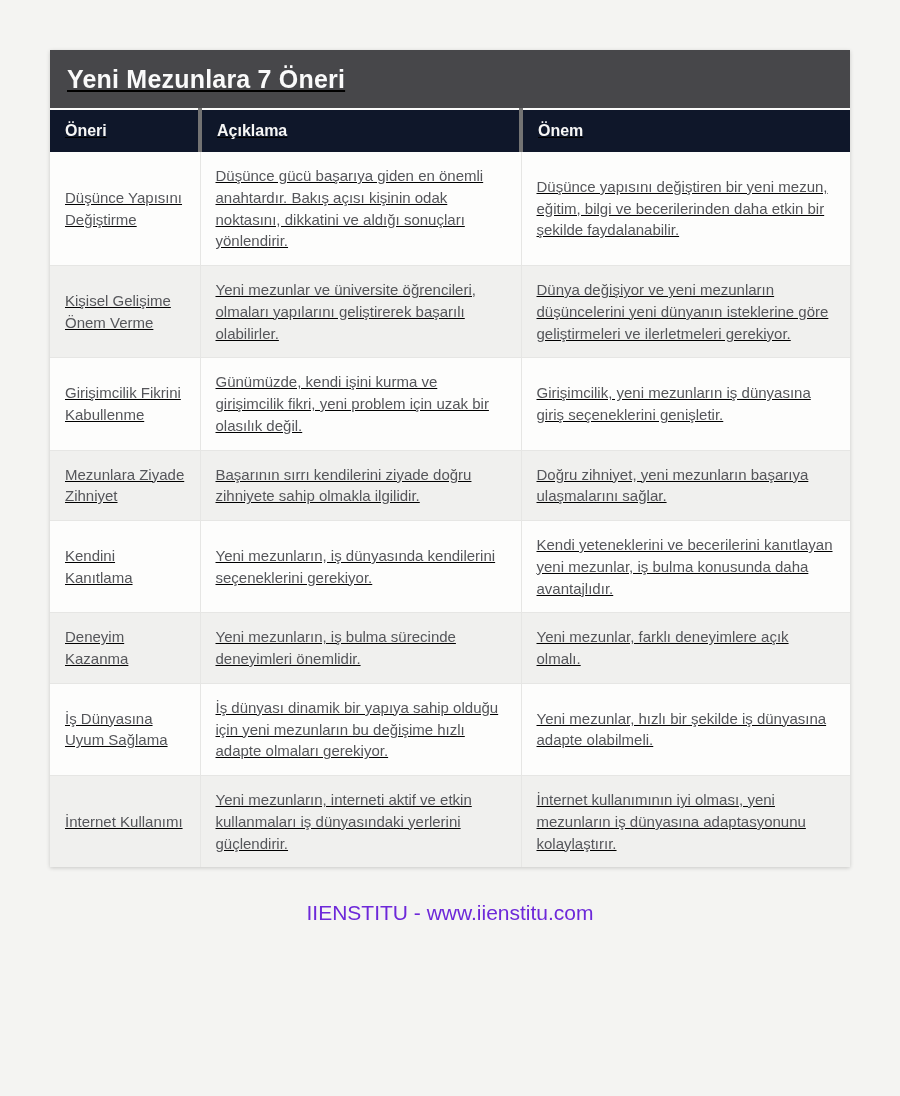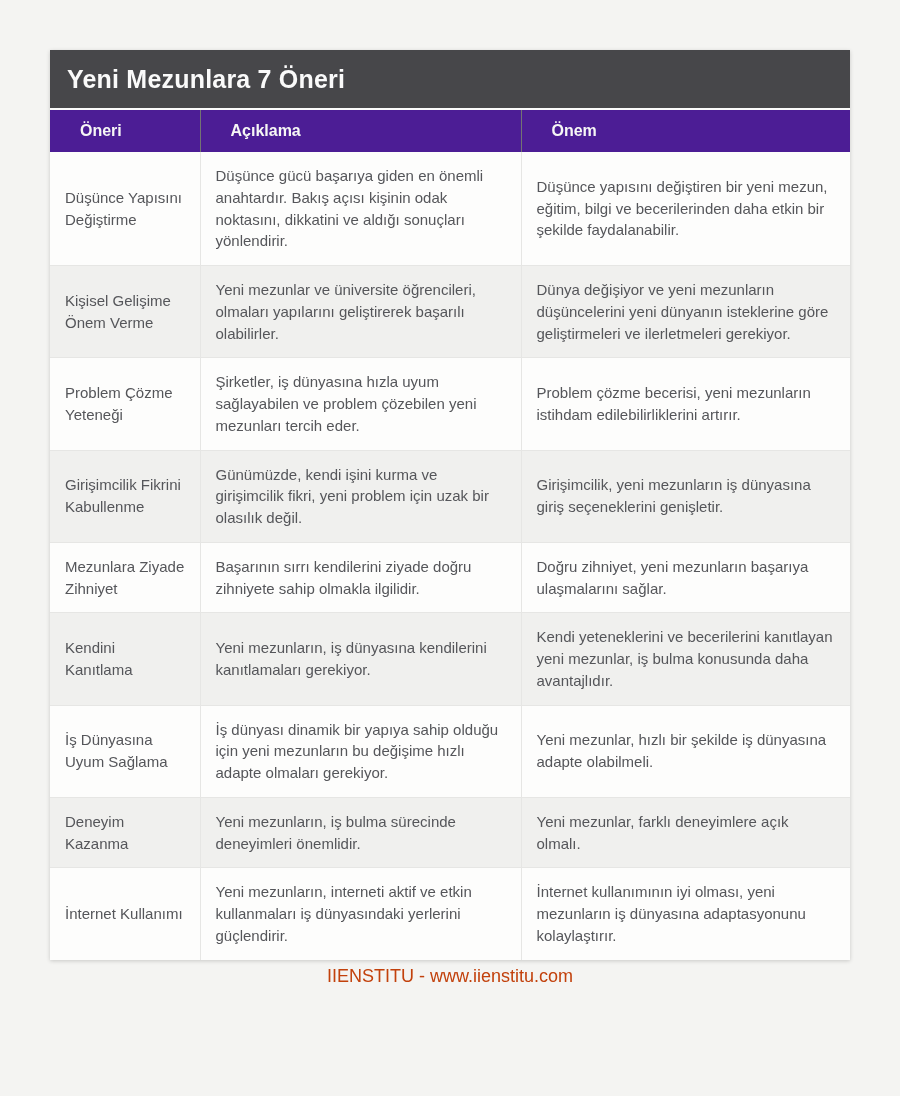--- a/index.html
+++ b/index.html
@@ -10,68 +10,69 @@
     height: 1096px;
     background: #f4f4f2;
     font-family: "Liberation Sans", sans-serif;
     overflow: hidden;
   }
   .card {
     width: 800px;
     margin: 50px auto 0 auto;
     box-shadow: 0 1px 4px rgba(0,0,0,0.18);
     background: #fdfdfc;
+    text-decoration: underline;
   }
   .title-bar {
     background: #47474a;
     color: #fafafa;
     font-size: 25px;
     font-weight: bold;
     padding: 15px 17px 14px 17px;
     letter-spacing: 0.2px;
   }
   table {
     width: 100%;
     border-collapse: collapse;
     table-layout: fixed;
   }
   col.c-oneri   { width: 150px; }
   col.c-aciklama{ width: 321px; }
   col.c-sonuc   { width: 329px; }
   thead th {
-    background: #4c1d95;
+    background: #0f172a;
     color: #f6f6f5;
     font-size: 16px;
     font-weight: bold;
     text-align: left;
-    padding: 12px 30px;
+    padding: 12px 15px;
     border-top: 2px solid #fbfbfa;
   }
   thead th + th {
-    border-left: 1px solid #737373;
+    border-left: 4px solid #737373;
   }
   tbody td {
     font-size: 15px;
     line-height: 1.45;
     color: #55565a;
     padding: 13px 15px;
     vertical-align: middle;
     border-top: 1px solid #e6e6e4;
     background: #fdfdfc;
   }
   tbody td + td {
     border-left: 1px solid #e6e6e4;
   }
   tbody tr:first-child td { border-top: none; }
   tbody tr:nth-child(even) td { background: #f0f0ee; }
   .footer {
     text-align: center;
-    color: #c2410c;
-    font-size: 18px;
-    margin-top: 6px;
+    color: #6d28d9;
+    font-size: 21px;
+    margin-top: 34px;
   }
 </style>
 </head>
 <body>
 
 <div class="card">
   <div class="title-bar">Yeni Mezunlara 7 Öneri</div>
   <table>
     <colgroup>
       <col class="c-oneri">
@@ -91,55 +92,50 @@
     <td>Düşünce gücü başarıya giden en önemli anahtardır. Bakış açısı kişinin odak noktasını, dikkatini ve aldığı sonuçları yönlendirir.</td>
     <td>Düşünce yapısını değiştiren bir yeni mezun, eğitim, bilgi ve becerilerinden daha etkin bir şekilde faydalanabilir.</td>
   </tr>
 
   <tr>
     <td>Kişisel Gelişime Önem Verme</td>
     <td>Yeni mezunlar ve üniversite öğrencileri, olmaları yapılarını geliştirerek başarılı olabilirler.</td>
     <td>Dünya değişiyor ve yeni mezunların düşüncelerini yeni dünyanın isteklerine göre geliştirmeleri ve ilerletmeleri gerekiyor.</td>
   </tr>
 
-  <tr>
-    <td>Problem Çözme Yeteneği</td>
-    <td>Şirketler, iş dünyasına hızla uyum sağlayabilen ve problem çözebilen yeni mezunları tercih eder.</td>
-    <td>Problem çözme becerisi, yeni mezunların istihdam edilebilirliklerini artırır.</td>
-  </tr>
 
 
   <tr>
     <td>Girişimcilik Fikrini Kabullenme</td>
     <td>Günümüzde, kendi işini kurma ve girişimcilik fikri, yeni problem için uzak bir olasılık değil.</td>
     <td>Girişimcilik, yeni mezunların iş dünyasına giriş seçeneklerini genişletir.</td>
   </tr>
 
   <tr>
     <td>Mezunlara Ziyade Zihniyet</td>
     <td>Başarının sırrı kendilerini ziyade doğru zihniyete sahip olmakla ilgilidir.</td>
     <td>Doğru zihniyet, yeni mezunların başarıya ulaşmalarını sağlar.</td>
   </tr>
 
   <tr>
     <td>Kendini Kanıtlama</td>
-    <td>Yeni mezunların, iş dünyasına kendilerini kanıtlamaları gerekiyor.</td>
+    <td>Yeni mezunların, iş dünyasında kendilerini seçeneklerini gerekiyor.</td>
     <td>Kendi yeteneklerini ve becerilerini kanıtlayan yeni mezunlar, iş bulma konusunda daha avantajlıdır.</td>
+  </tr>
+
+  <tr>
+    <td>Deneyim Kazanma</td>
+    <td>Yeni mezunların, iş bulma sürecinde deneyimleri önemlidir.</td>
+    <td>Yeni mezunlar, farklı deneyimlere açık olmalı.</td>
   </tr>
 
   <tr>
     <td>İş Dünyasına Uyum Sağlama</td>
     <td>İş dünyası dinamik bir yapıya sahip olduğu için yeni mezunların bu değişime hızlı adapte olmaları gerekiyor.</td>
     <td>Yeni mezunlar, hızlı bir şekilde iş dünyasına adapte olabilmeli.</td>
-  </tr>
-
-  <tr>
-    <td>Deneyim Kazanma</td>
-    <td>Yeni mezunların, iş bulma sürecinde deneyimleri önemlidir.</td>
-    <td>Yeni mezunlar, farklı deneyimlere açık olmalı.</td>
   </tr>
 
   <tr>
     <td>İnternet Kullanımı</td>
     <td>Yeni mezunların, interneti aktif ve etkin kullanmaları iş dünyasındaki yerlerini güçlendirir.</td>
     <td>İnternet kullanımının iyi olması, yeni mezunların iş dünyasına adaptasyonunu kolaylaştırır.</td>
   </tr>
 </tbody>
   </table>
 </div>

